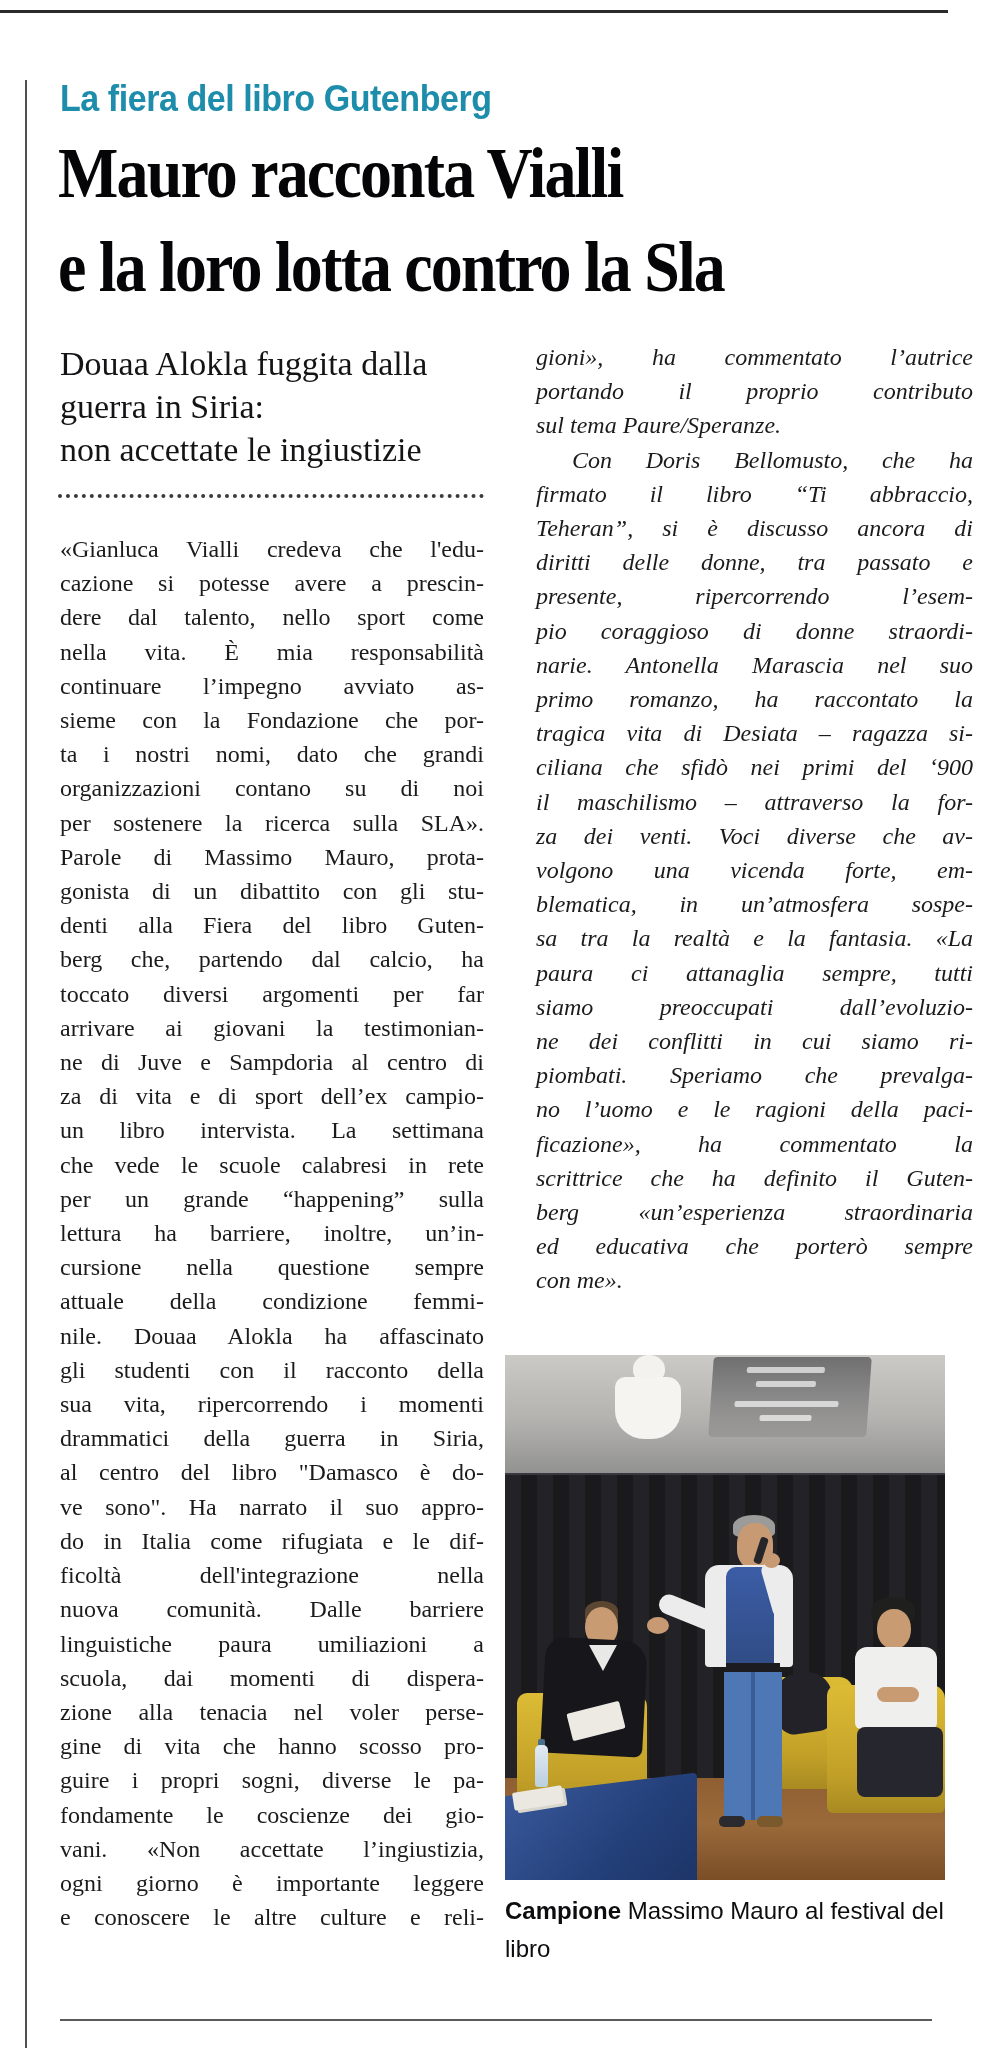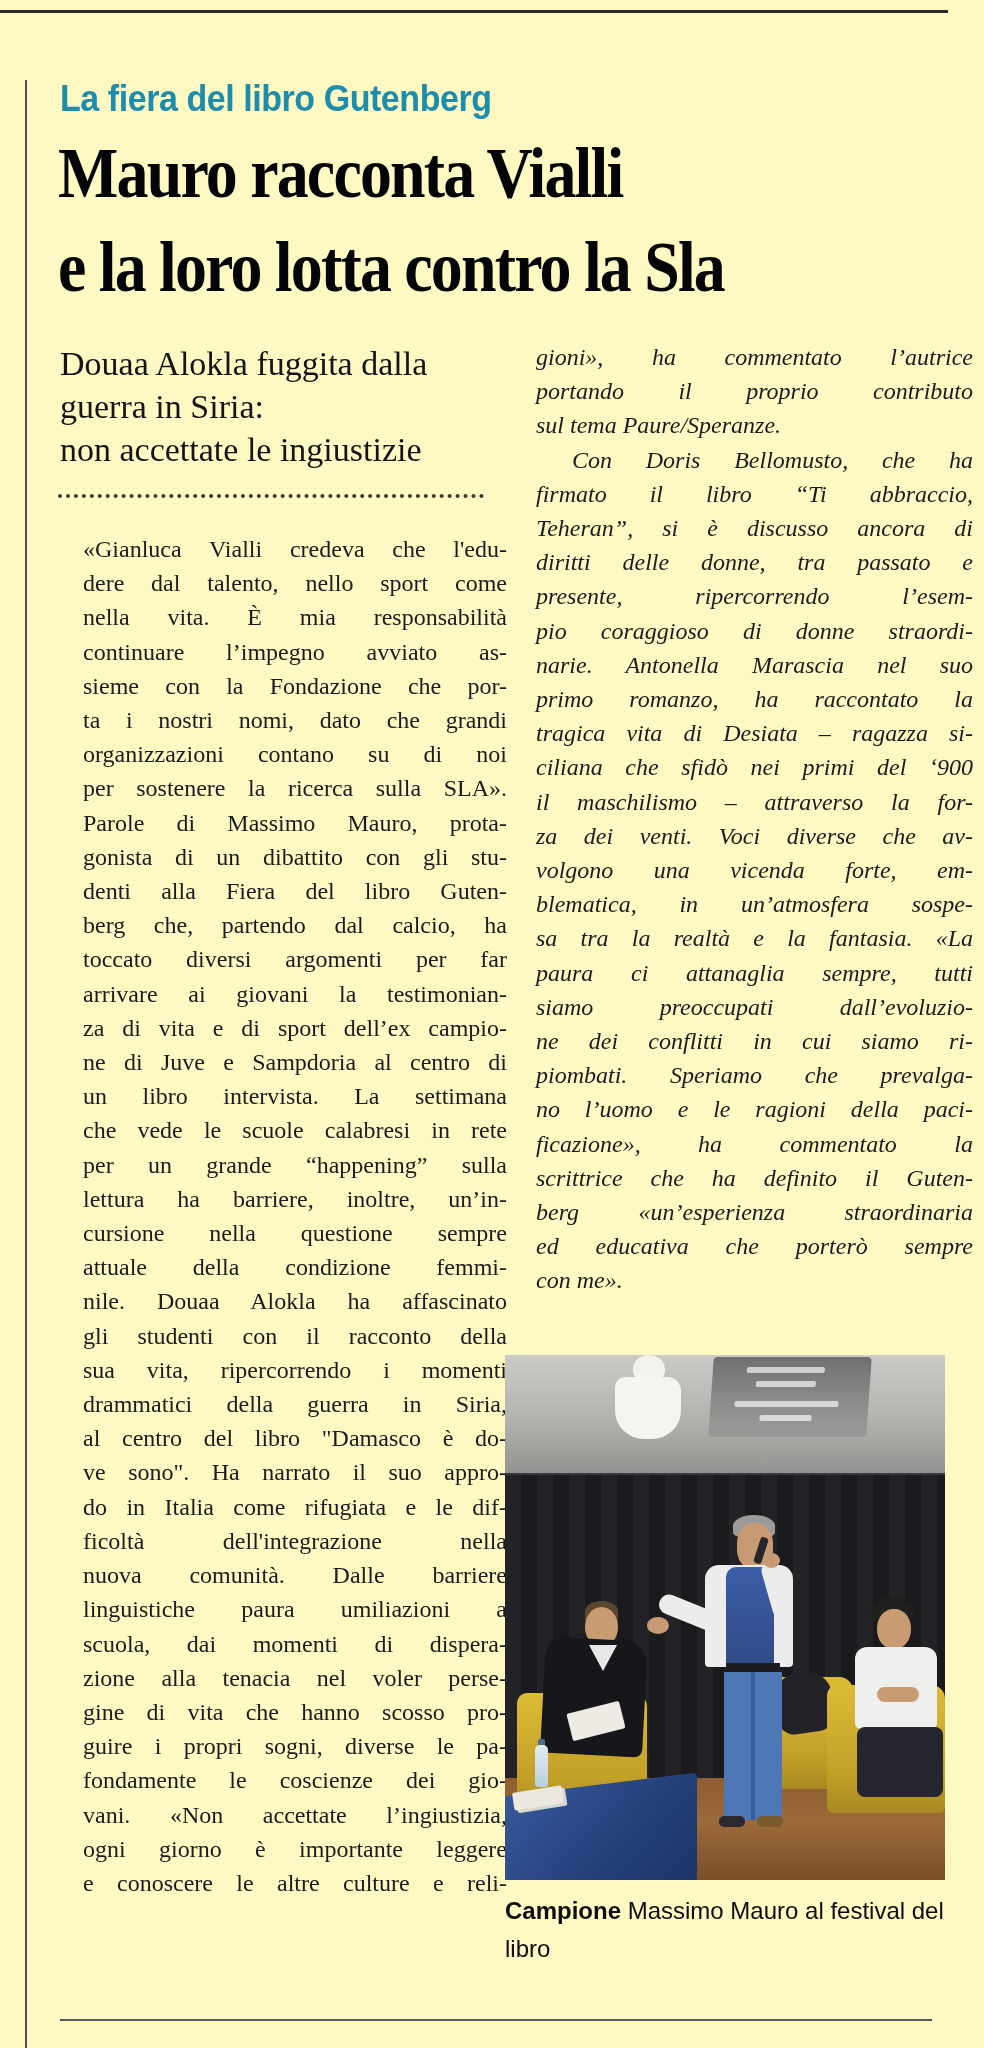--- a/index.html
+++ b/index.html
@@ -5,21 +5,21 @@
   html,body{margin:0;padding:0;}
   body{
     background:#e9e9e7;
     font-family:"Liberation Serif", serif;
   }
   .page{
     position:relative;
     width:984px;
     height:2048px;
     margin:0 auto;
-    background:#fef9c3;
+    background:#ffffff;
     overflow:hidden;
     color:#1c1c1e;
   }
   
   .top-rule{
     position:absolute; left:0; top:10px; width:948px; height:3px;
     background:#2b2b2b;
   }
   .left-rule{
     position:absolute; left:25px; top:80px; width:2px; height:1968px;
@@ -66,21 +66,21 @@
     position:absolute; left:58px; top:494px; width:426px; height:0;
     border-bottom:4px dotted #3a3a3a;
   }
   
   .bodycol{
     position:absolute;
     font-size:24px;
     line-height:34.2px;
     color:#1b1b1d;
   }
-  .col1{ left:60px;  top:532px; width:424px;margin-left:23px; }
+  .col1{ left:60px;  top:532px; width:424px; }
   .col2{ left:536px; top:340px; width:437px;font-style:italic; }
   .body-line{ text-align:justify; text-align-last:justify; white-space:normal; }
   .body-line.flush{ text-align-last:left; }
   .body-line.indent{ text-indent:1.5em; }
   
   .photo{
     position:absolute; left:505px; top:1355px; width:440px; height:525px;
     background:#17171a; overflow:hidden;
   }
   .photo *{position:absolute;}
@@ -162,35 +162,36 @@
   <div class="subhead">
     <div>Douaa Alokla fuggita dalla</div>
     <div>guerra in Siria:</div>
     <div>non accettate le ingiustizie</div>
   </div>
 
   <div class="dotted-rule"></div>
 
   <div class="bodycol col1">
       <div class="body-line">«Gianluca Vialli credeva che l'edu-</div>
+      <div class="body-line">cazione si potesse avere a prescin-</div>
       <div class="body-line">dere dal talento, nello sport come</div>
       <div class="body-line">nella vita. È mia responsabilità</div>
       <div class="body-line">continuare l’impegno avviato as-</div>
       <div class="body-line">sieme con la Fondazione che por-</div>
       <div class="body-line">ta i nostri nomi, dato che grandi</div>
       <div class="body-line">organizzazioni contano su di noi</div>
       <div class="body-line">per sostenere la ricerca sulla SLA».</div>
       <div class="body-line">Parole di Massimo Mauro, prota-</div>
       <div class="body-line">gonista di un dibattito con gli stu-</div>
       <div class="body-line">denti alla Fiera del libro Guten-</div>
       <div class="body-line">berg che, partendo dal calcio, ha</div>
       <div class="body-line">toccato diversi argomenti per far</div>
       <div class="body-line">arrivare ai giovani la testimonian-</div>
+      <div class="body-line">ne di Juve e Sampdoria al centro di</div>
       <div class="body-line">za di vita e di sport dell’ex campio-</div>
-      <div class="body-line">ne di Juve e Sampdoria al centro di</div>
       <div class="body-line">un libro intervista. La settimana</div>
       <div class="body-line">che vede le scuole calabresi in rete</div>
       <div class="body-line">per un grande “happening” sulla</div>
       <div class="body-line">lettura ha barriere, inoltre, un’in-</div>
       <div class="body-line">cursione nella questione sempre</div>
       <div class="body-line">attuale della condizione femmi-</div>
       <div class="body-line">nile. Douaa Alokla ha affascinato</div>
       <div class="body-line">gli studenti con il racconto della</div>
       <div class="body-line">sua vita, ripercorrendo i momenti</div>
       <div class="body-line">drammatici della guerra in Siria,</div>

